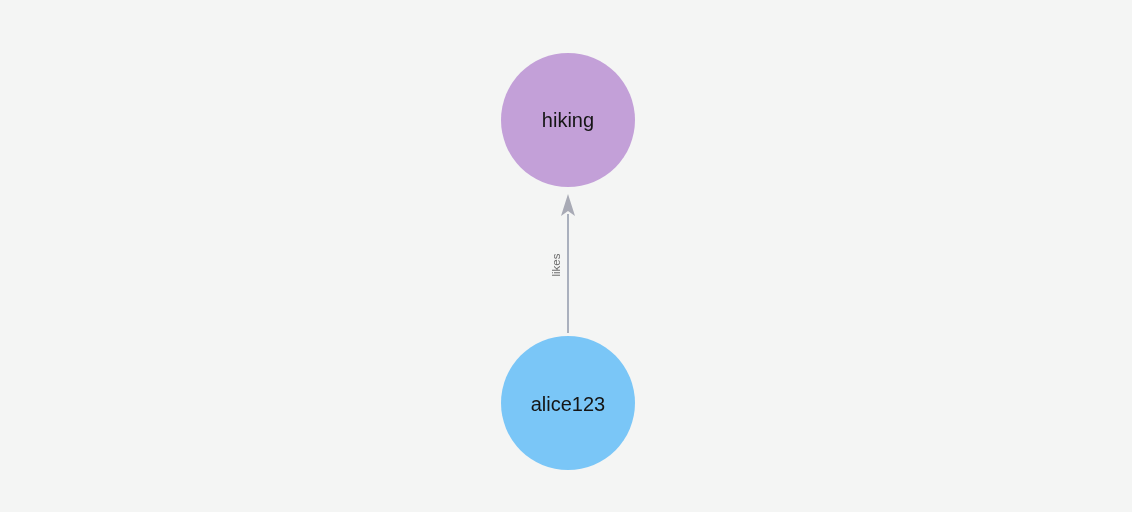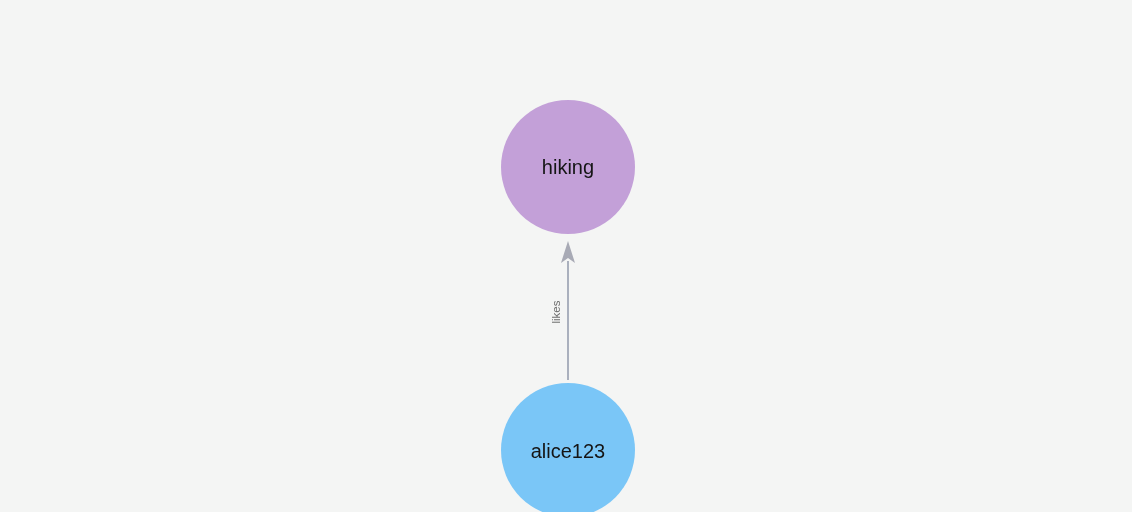--- a/index.html
+++ b/index.html
@@ -10,21 +10,20 @@
     width: 1132px;
     height: 512px;
     background: #f4f5f4;
     font-family: "Liberation Sans", sans-serif;
     overflow: hidden;
   }
   #graph-canvas {
     position: relative;
     width: 1132px;
     height: 384px;
-    margin-top: 47px;
   }
   .graph-svg {
     position: absolute;
     top: 0;
     left: 0;
     display: block;
   }
   .node-circle {
     stroke: none;
   }

